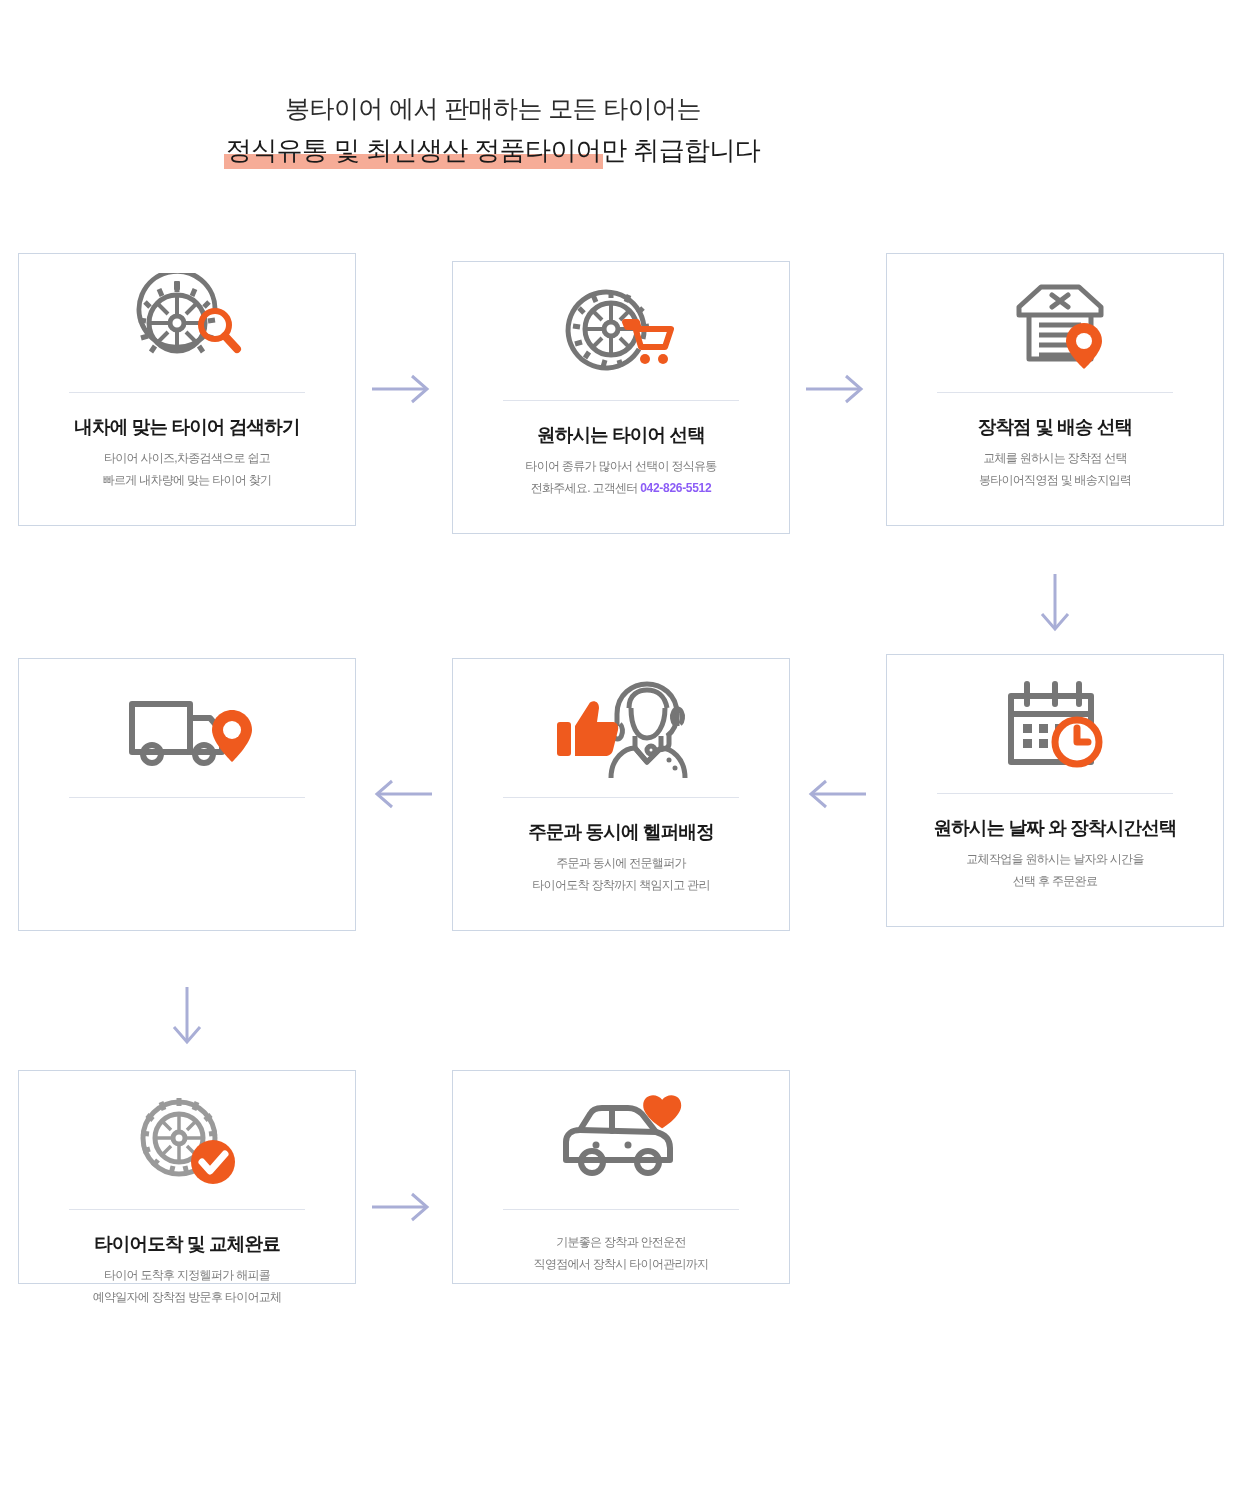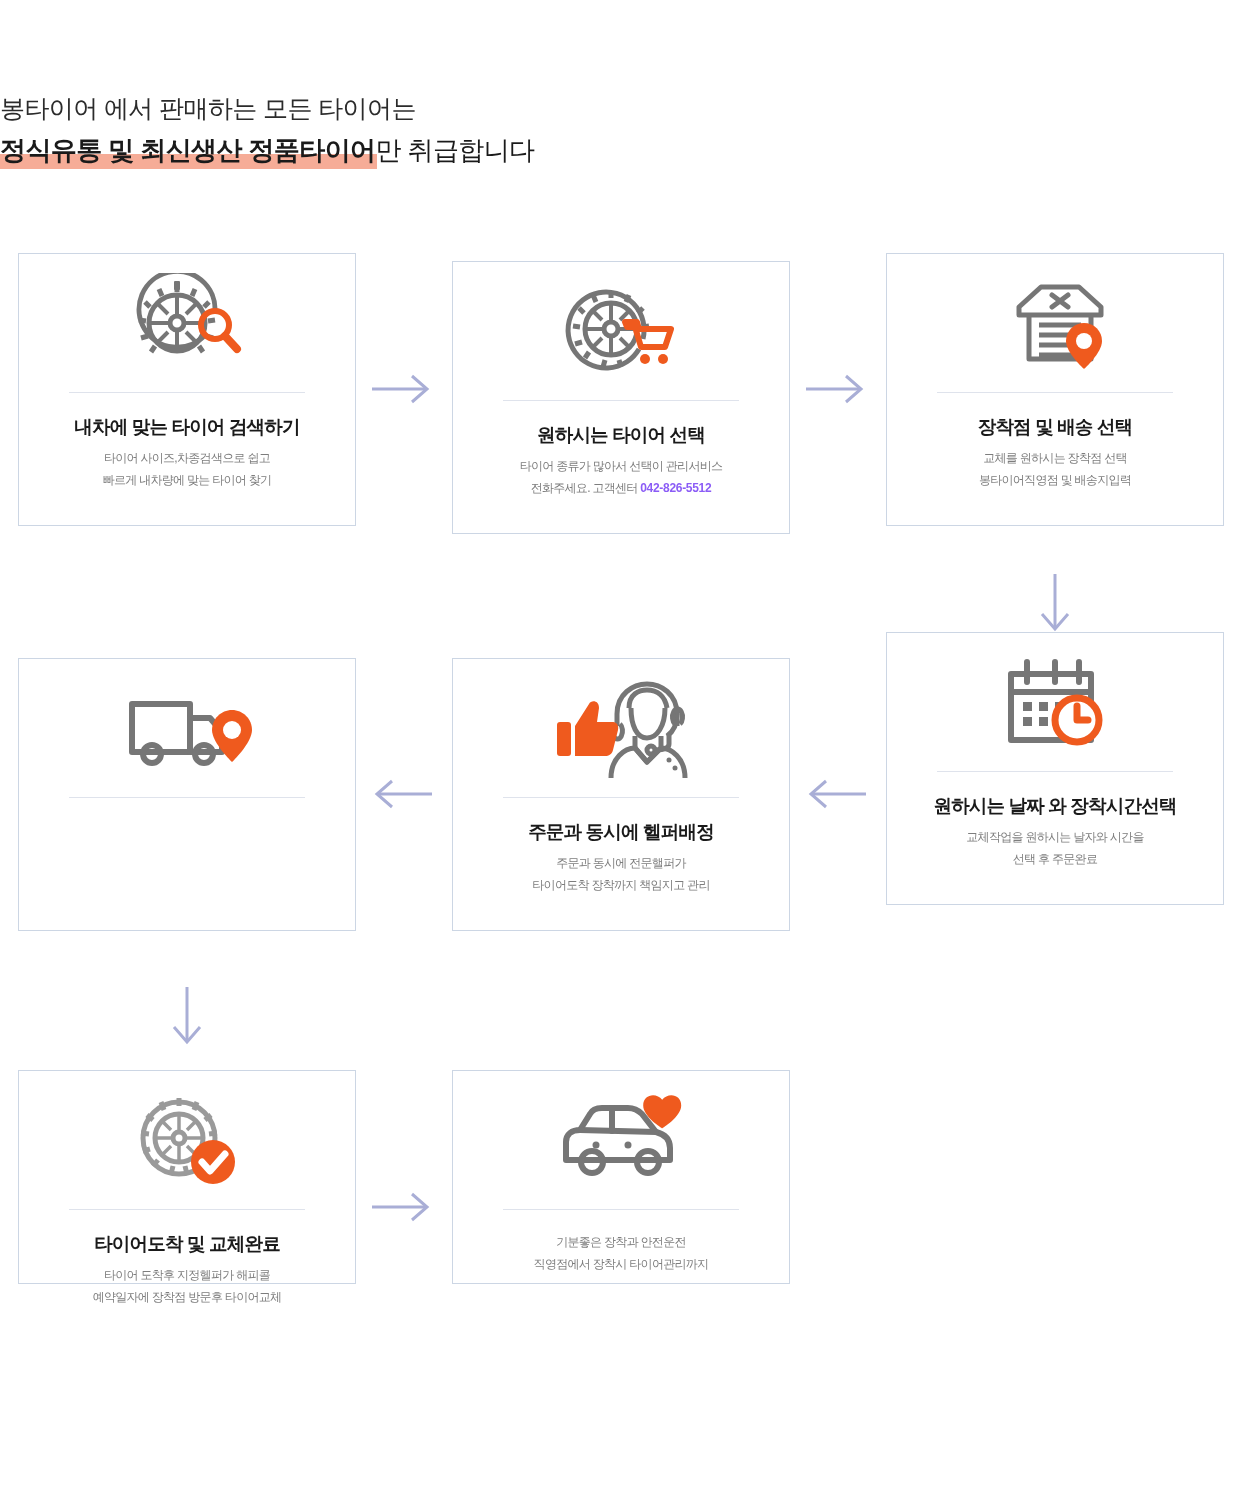--- a/index.html
+++ b/index.html
@@ -10,40 +10,40 @@
     font-family: "Liberation Sans", "DejaVu Sans", sans-serif;
     overflow: hidden;
   }
 
   .page { position: relative; width: 1240px; height: 1500px; }
 
   
   .header {
     position: absolute;
     top: 90px; left: 0; width: 986px;
-    text-align: left;
+    text-align: center;
   }
   .header-line1 {
     font-size: 25px;
     color: #2b2b2b;
     letter-spacing: -0.6px;
     line-height: 36px;
     font-weight: 400;
   }
   .header-line2 {
     font-size: 26px;
     color: #1a1a1a;
     letter-spacing: -0.6px;
     line-height: 40px;
     font-weight: 400;
     margin-top: 4px;
     white-space: nowrap;
   }
   .hl {
-    font-weight: 700;
+    font-weight: 400;
     position: relative;
     display: inline-block;
     z-index: 1;
   }
   .hl::before {
     content: "";
     position: absolute;
     left: -2px; right: -2px;
     bottom: 1px;
     height: 15px;
@@ -177,21 +177,21 @@
         <g fill="#ef5a1e">
           <path d="M66 46 L74 46 L80 66 L104 66 L110 48 L78 48 L76 41 L64 41 Z" fill="none" stroke="#ef5a1e" stroke-width="6" stroke-linejoin="round"></path>
           <circle cx="84" cy="78" r="5"></circle>
           <circle cx="102" cy="78" r="5"></circle>
         </g>
       </svg>
     </div>
     <div class="card-sep"></div>
     <div class="card-body">
       <div class="card-title">원하시는 타이어 선택</div>
-      <div class="card-desc">타이어 종류가 많아서 선택이 관리서비스</div>
+      <div class="card-desc">타이어 종류가 많아서 선택이 정식유통</div>
       <div class="card-desc"><span>전화주세요. 고객센터 </span><span class="phone">042-826-5512</span></div>
     </div>
   </div>
 
   <div class="arrow" style="left:804px; top:372px;">
     <svg width="64" height="34" viewBox="0 0 64 34">
         <g fill="none" stroke="#a9aed6" stroke-width="3">
           <path d="M2 17 H56"></path>
           <path d="M42 4 L57 17 L42 30"></path>
         </g>
@@ -298,21 +298,21 @@
 
   <div class="arrow" style="left:804px; top:777px;">
     <svg width="64" height="34" viewBox="0 0 64 34">
         <g fill="none" stroke="#a9aed6" stroke-width="3">
           <path d="M62 17 H8"></path>
           <path d="M22 4 L7 17 L22 30"></path>
         </g>
       </svg>
   </div>
 
-  <div class="card" style="left:886px; top:632px;">
+  <div class="card" style="left:886px; top:654px;">
     <div class="card-icon">
       <svg width="120" height="100" viewBox="0 0 120 100" aria-hidden="true">
         <g fill="none" stroke="#767676" stroke-width="6" stroke-linejoin="round">
           <path d="M16 22 L96 22 L96 88 L16 88 Z"></path>
           <path d="M16 40 L96 40"></path>
         </g>
         <g stroke="#767676" stroke-width="6" stroke-linecap="round">
           <path d="M32 10 L32 30 M60 10 L60 30 M84 10 L84 30"></path>
         </g>
         <g fill="#767676">

